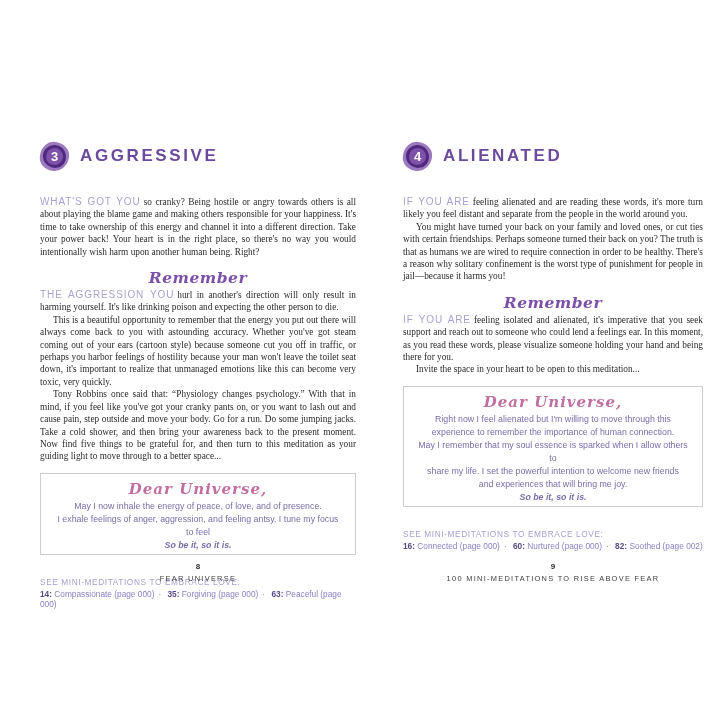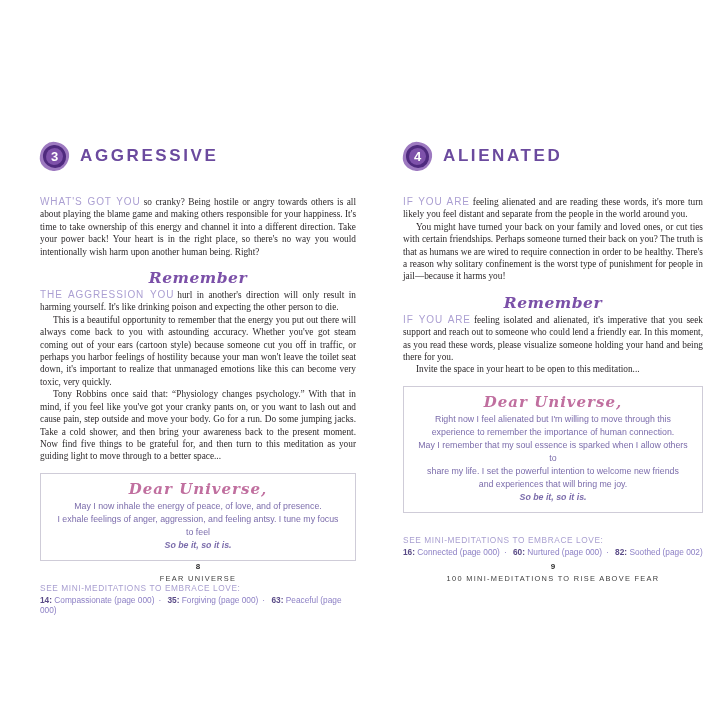--- a/index.html
+++ b/index.html
@@ -22,21 +22,21 @@
   .chapter-title{font-family:"Liberation Sans",sans-serif;font-weight:bold;font-size:17px;
          letter-spacing:2.6px;color:#6b4a9e;}
 
   .body-par{font-size:9.3px;line-height:12.4px;text-align:justify;margin:0;}
   .indent{text-indent:13px;}
   .leadin{font-family:"Liberation Sans",sans-serif;font-size:10px;letter-spacing:0.9px;
           color:#ab9fd2;padding-right:3px;}
   .script-h{font-family:"DejaVu Serif",serif;font-style:italic;font-weight:bold;font-size:15.5px;
           color:#7b50a8;letter-spacing:0.5px;margin:10px 0 2px 0;text-align:center;}
 
-  .med-box{border:1px solid #cfccd8;margin-top:10px;padding:9px 14px 8px;text-align:center;
+  .med-box{border:1px solid #cfccd8;margin-top:10px;padding:9px 14px 2px;text-align:center;
           font-family:"Liberation Sans",sans-serif;color:#7b6cab;font-size:8.8px;line-height:13px;}
   .salutation{font-family:"DejaVu Serif",serif;font-style:italic;font-weight:bold;font-size:15px;
           color:#c06f9f;letter-spacing:1px;margin-bottom:4px;}
   .med-close{font-weight:bold;font-style:italic;}
 
   .see-block{margin-top:22px;font-family:"Liberation Sans",sans-serif;}
   .see-label{font-size:8.3px;letter-spacing:0.6px;color:#a89ed0;margin-bottom:2px;}
   .see-items{font-size:8.3px;color:#8d80c5;}
   .see-num{font-weight:bold;color:#5a4b87;}
   .see-dot{color:#8d80c5;padding:0 4px;}
@@ -102,21 +102,21 @@
       </div>
       <div class="chapter-title">ALIENATED</div>
     </div>
 
     <p class="body-par"><span class="leadin">IF YOU ARE</span><span>feeling alienated and are reading these words, it's more turn likely you feel distant and separate from the people in the world around you.</span></p>
 
     <p class="body-par indent">You might have turned your back on your family and loved ones, or cut ties with certain friendships. Perhaps someone turned their back on you? The truth is that as humans we are wired to require connection in order to be healthy. There's a reason why solitary confinement is the worst type of punishment for people in jail—because it harms you!</p>
 
     <div class="script-h">Remember</div>
 
-    <p class="body-par"><span class="leadin">IF YOU ARE</span><span>feeling isolated and alienated, it's imperative that you seek support and reach out to someone who could lend a friendly ear. In this moment, as you read these words, please visualize someone holding your hand and being there for you.</span></p>
+    <p class="body-par"><span class="leadin">IF YOU ARE</span><span>feeling isolated and alienated, it's imperative that you seek support and reach out to someone who could lend a feelings ear. In this moment, as you read these words, please visualize someone holding your hand and being there for you.</span></p>
 
     <p class="body-par indent">Invite the space in your heart to be open to this meditation...</p>
 
     <div class="med-box">
       <div class="salutation">Dear Universe,</div>
       <div>Right now I feel alienated but I'm willing to move through this</div>
       <div>experience to remember the importance of human connection.</div>
       <div>May I remember that my soul essence is sparked when I allow others to</div>
       <div>share my life. I set the powerful intention to welcome new friends</div>
       <div>and experiences that will bring me joy.</div>

